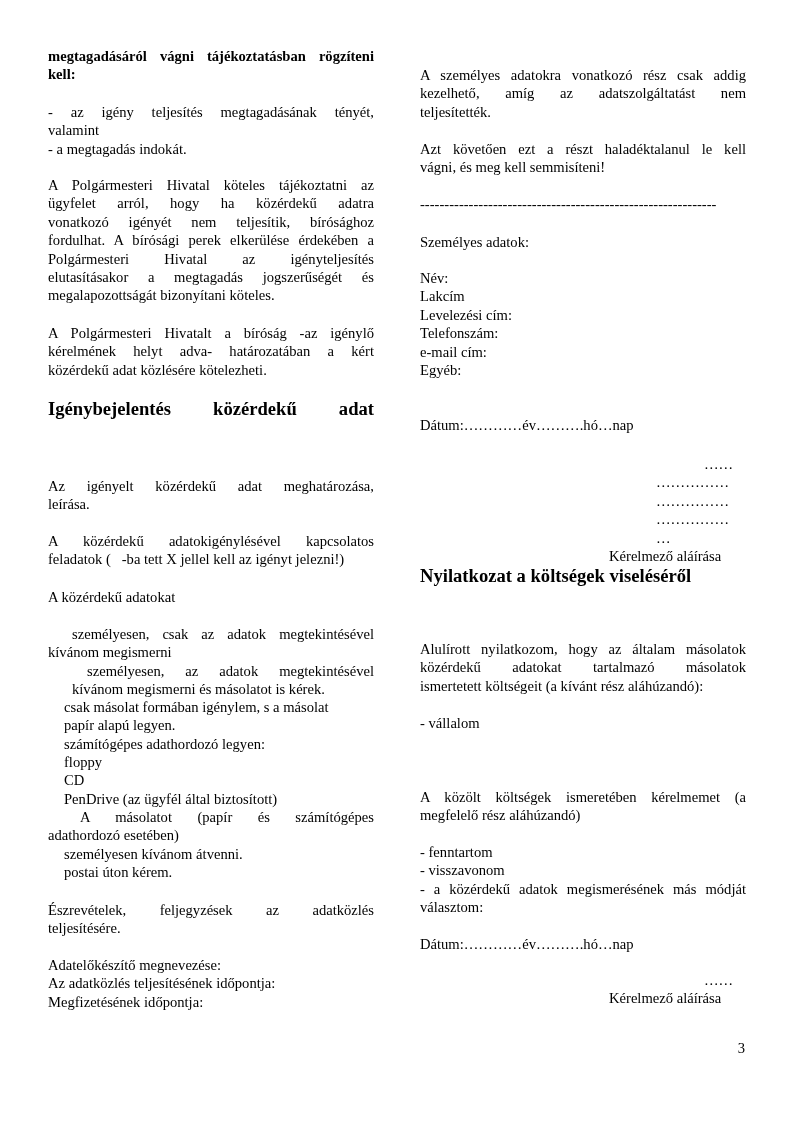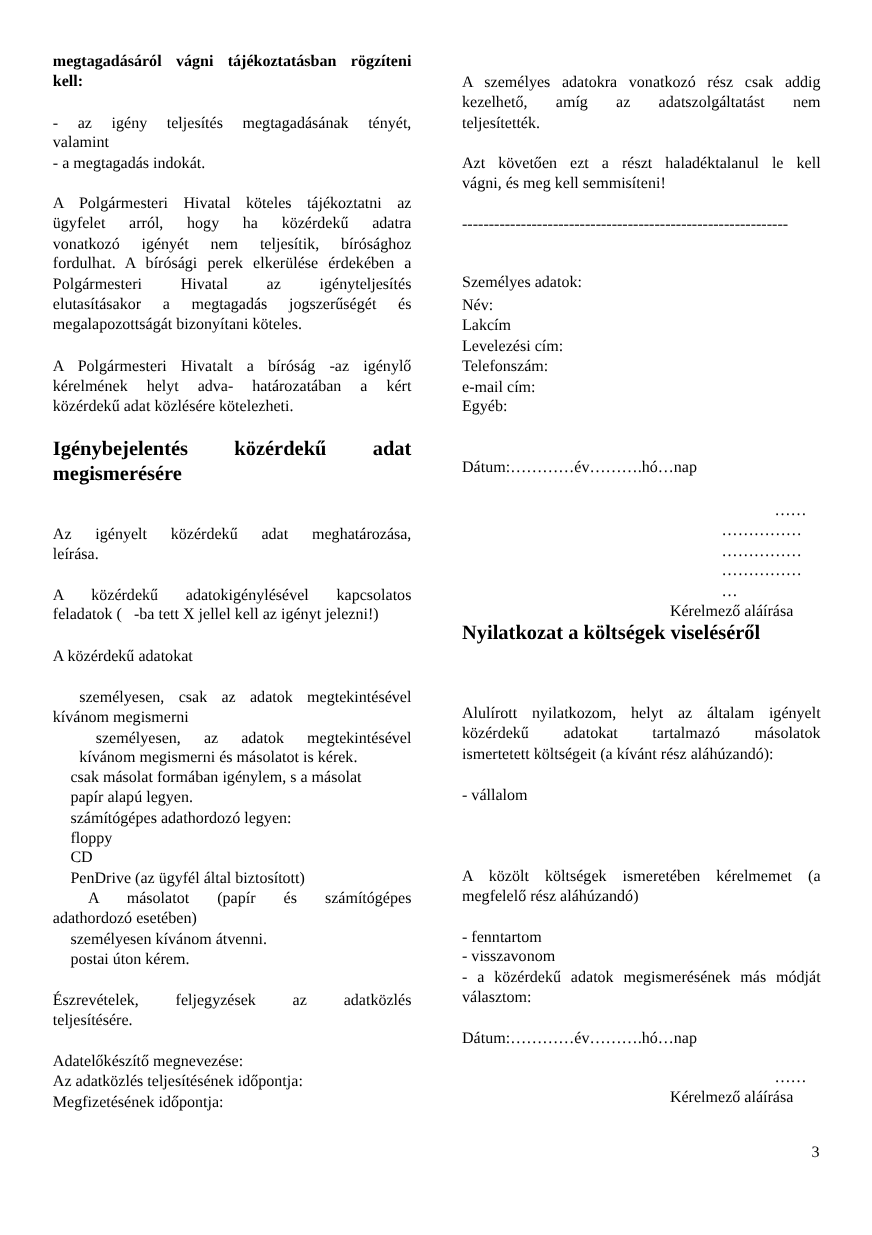--- a/index.html
+++ b/index.html
@@ -37,21 +37,20 @@
     <p class="jj">elutasításakor a megtagadás jogszerűségét és</p>
     <p>megalapozottságát bizonyítani köteles.</p>
   </div>
   <div class="abs" style="top:324px">
     <p class="jj">A Polgármesteri Hivatalt a bíróság -az igénylő</p>
     <p class="jj">kérelmének helyt adva- határozatában a kért</p>
     <p>közérdekű adat közlésére kötelezheti.</p>
   </div>
   <div class="abs h" style="top:398px">
     <p class="jj">Igénybejelentés közérdekű adat</p>
-    <p>megismerésére</p>
   </div>
   <div class="abs" style="top:477px">
     <p class="jj">Az igényelt közérdekű adat meghatározása,</p>
     <p>leírása.</p>
   </div>
   <div class="abs" style="top:532px">
     <p class="jj">A közérdekű adatokigénylésével kapcsolatos</p>
     <p style="white-space:pre">feladatok (   -ba tett X jellel kell az igényt jelezni!)</p>
   </div>
   <div class="abs" style="top:588px">A közérdekű adatokat</div>
@@ -92,41 +91,41 @@
   <div class="abs" style="top:66px">
     <p class="jj">A személyes adatokra vonatkozó rész csak addig</p>
     <p class="jj">kezelhető, amíg az adatszolgáltatást nem</p>
     <p>teljesítették.</p>
   </div>
   <div class="abs" style="top:140px">
     <p class="jj">Azt követően ezt a részt haladéktalanul le kell</p>
     <p>vágni, és meg kell semmisíteni!</p>
   </div>
   <div class="abs" style="top:195px;overflow:hidden;white-space:nowrap">-------------------------------------------------------------</div>
-  <div class="abs" style="top:248px">Személyes adatok:</div>
+  <div class="abs" style="top:233px">Személyes adatok:</div>
   <div class="abs" style="top:269px">
     <p>Név:</p>
     <p>Lakcím</p>
     <p>Levelezési cím:</p>
     <p>Telefonszám:</p>
     <p>e-mail cím:</p>
     <p>Egyéb:</p>
   </div>
   <div class="abs" style="top:416px">Dátum:…………év……….hó…nap</div>
   <div class="abs" style="top:455px">
     <p style="padding-left:284px">……</p>
     <p style="padding-left:236px">……………</p>
     <p style="padding-left:236px">……………</p>
     <p style="padding-left:236px">……………</p>
     <p style="padding-left:236px">…</p>
     <p style="padding-left:189px">Kérelmező aláírása</p>
   </div>
   <div class="abs h" style="top:565px">Nyilatkozat a költségek viseléséről</div>
   <div class="abs" style="top:640px">
-    <p class="jj">Alulírott nyilatkozom, helyt az általam igényelt</p>
+    <p class="jj">Alulírott nyilatkozom, hogy az általam másolatok</p>
     <p class="jj">közérdekű adatokat tartalmazó másolatok</p>
     <p>ismertetett költségeit (a kívánt rész aláhúzandó):</p>
   </div>
   <div class="abs" style="top:714px">
     <p>- vállalom</p>
   </div>
   <div class="abs" style="top:788px">
     <p class="jj">A közölt költségek ismeretében kérelmemet (a</p>
     <p>megfelelő rész aláhúzandó)</p>
   </div>

